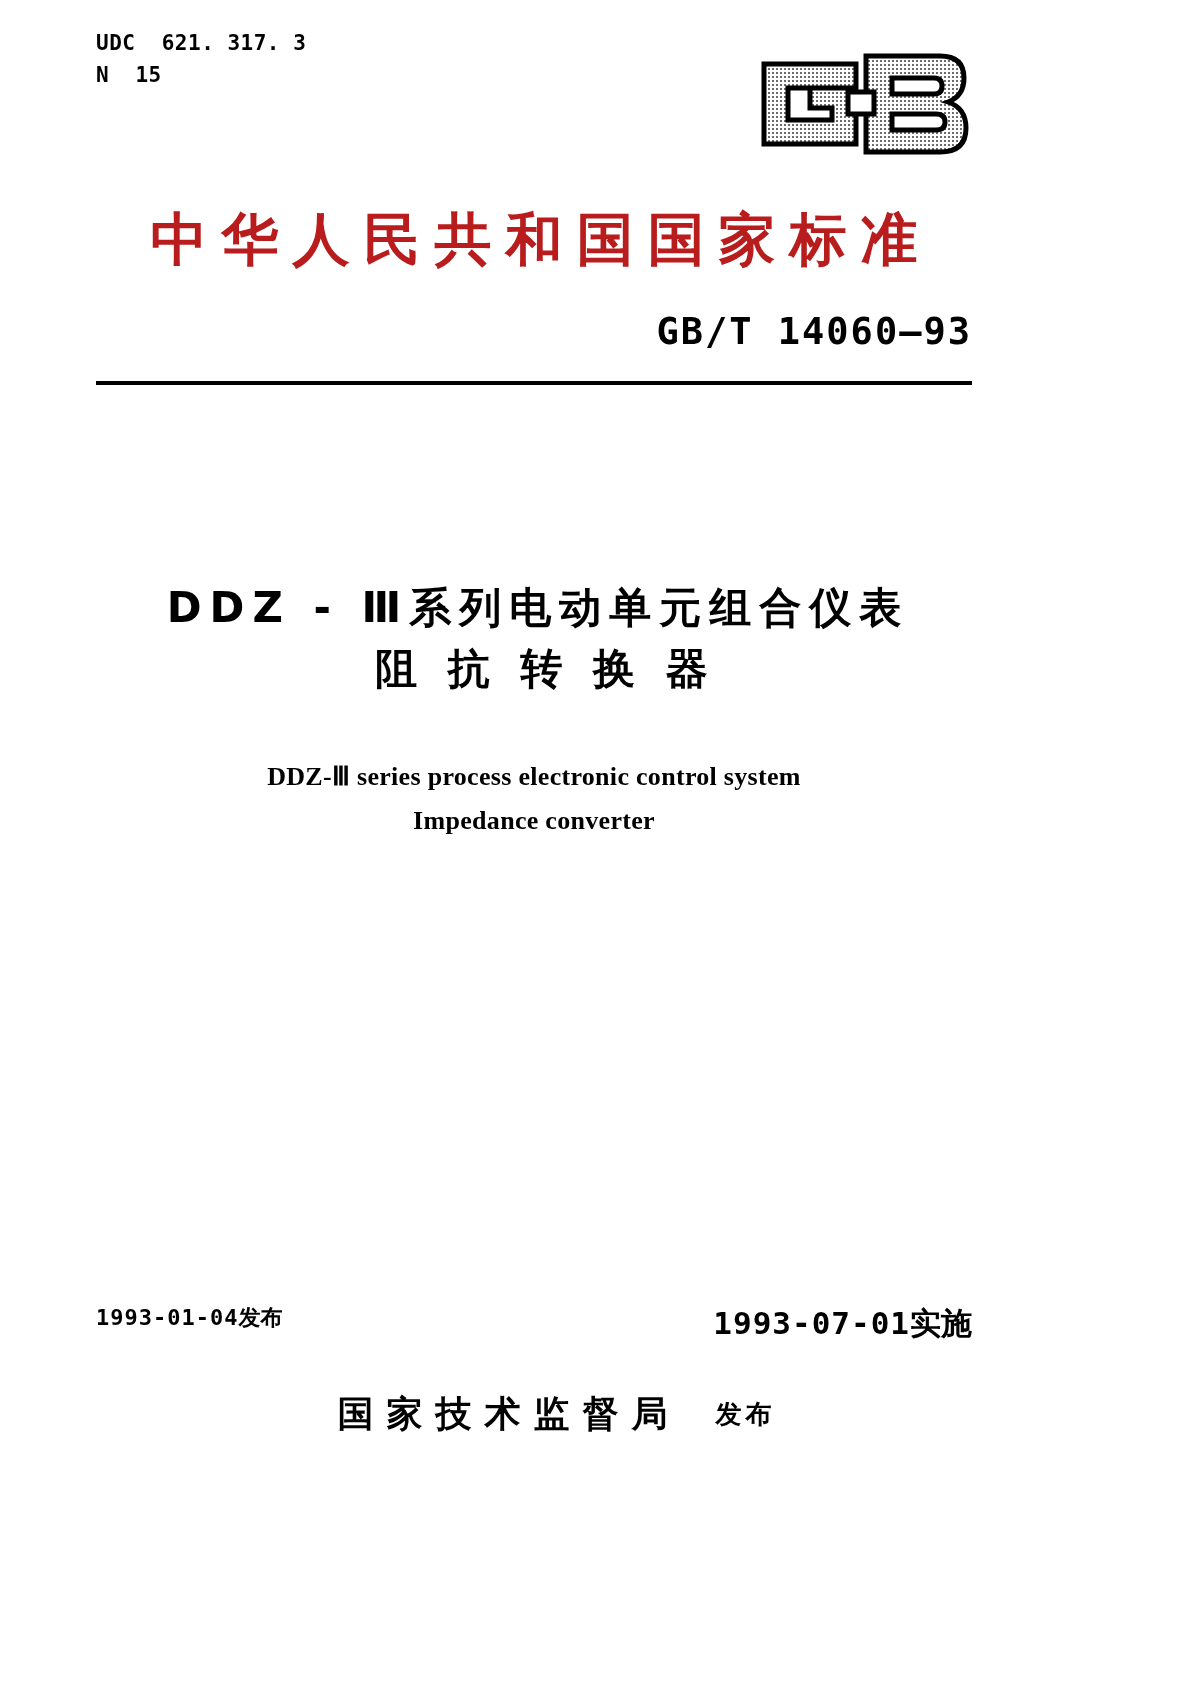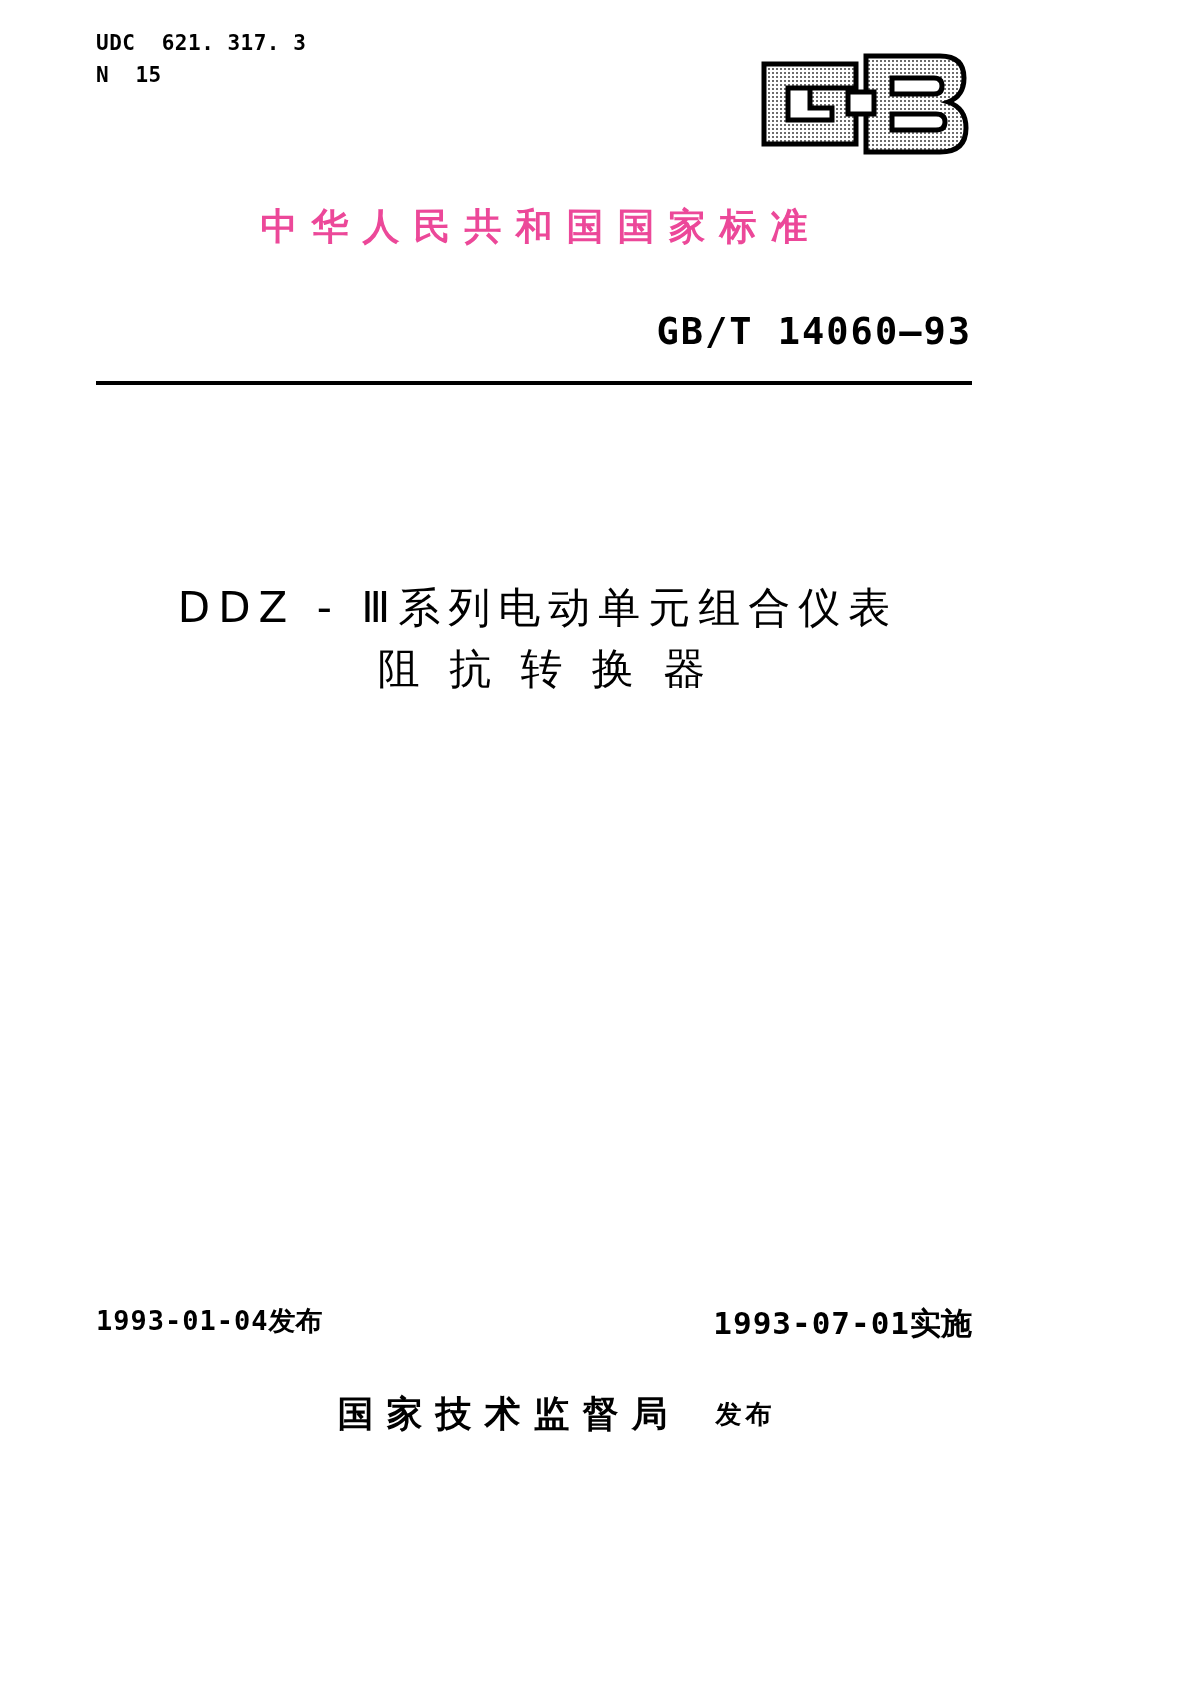--- a/index.html
+++ b/index.html
@@ -47,24 +47,24 @@
 
   
   .cn-standard-title {
     position: absolute;
     left: 0;
     right: 0;
     top: 202px;
     text-align: center;
     font-family: "DejaVu Sans", sans-serif;
     font-weight: bold;
-    font-size: 37px;
+    font-size: 57px;
     letter-spacing: 14px;
     text-indent: 14px;
-    color: #ec4899;
+    color: #b91c1c;
   }
 
   
   .std-number {
     position: absolute;
     right: 96px;
     top: 310px;
     font-family: "DejaVu Sans Mono", monospace;
     font-weight: bold;
     font-size: 37px;
@@ -82,21 +82,21 @@
   }
 
   
   .doc-title-cn {
     position: absolute;
     left: 0;
     right: 0;
     top: 578px;
     text-align: center;
     font-family: "DejaVu Sans", sans-serif;
-    font-weight: normal;
+    font-weight: bold;
     font-size: 42px;
     line-height: 1.45;
     letter-spacing: 8px;
     text-indent: 8px;
   }
   .doc-title-cn .line2 { display: block; margin-left: 15px; }
 
   
   .doc-title-en {
     position: absolute;
@@ -112,21 +112,21 @@
   }
   .doc-title-en .en-line { display: block; }
 
   
   .date-issue {
     position: absolute;
     left: 96px;
     top: 1303px;
     font-family: "DejaVu Sans Mono", monospace;
     font-weight: bold;
-    font-size: 27px;
+    font-size: 22px;
     letter-spacing: 1px;
     white-space: nowrap;
   }
   .date-effect {
     position: absolute;
     right: 96px;
     top: 1303px;
     font-family: "DejaVu Sans Mono", monospace;
     font-weight: bold;
     font-size: 31px;
@@ -199,20 +199,24 @@
 
   <div class="std-number">GB/T  14060—93</div>
 
   <div class="hr-main"></div>
 
   <div class="doc-title-cn">
     <span class="line1">DDZ - Ⅲ系列电动单元组合仪表</span>
     <span class="line2">阻 抗 转 换 器</span>
   </div>
 
+  <div class="doc-title-en">
+    <span class="en-line">DDZ-Ⅲ series process electronic control system</span>
+    <span class="en-line">Impedance converter</span>
+  </div>
 
   <div class="date-issue">
     <span>1993-01-04</span><span class="date-suffix">发布</span>
   </div>
 
   <div class="date-effect">
     <span>1993-07-01</span><span class="date-suffix">实施</span>
   </div>
 
   <div class="publisher">

